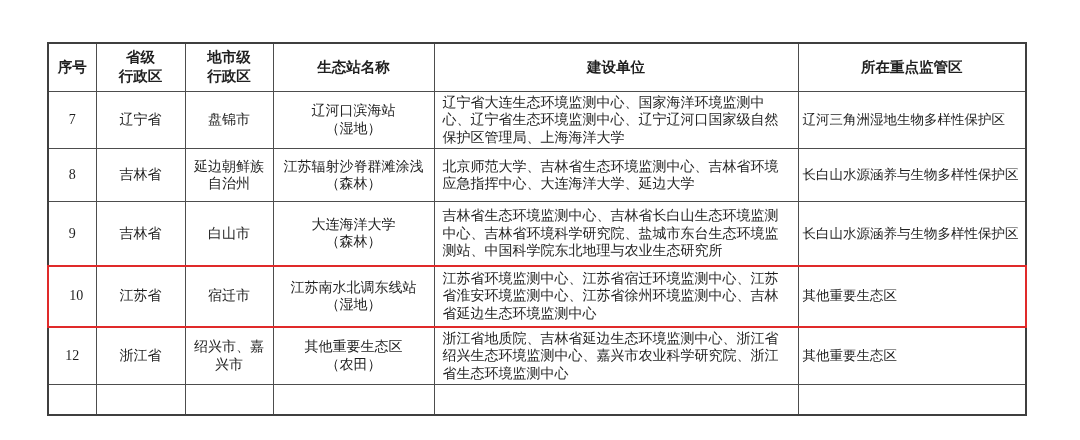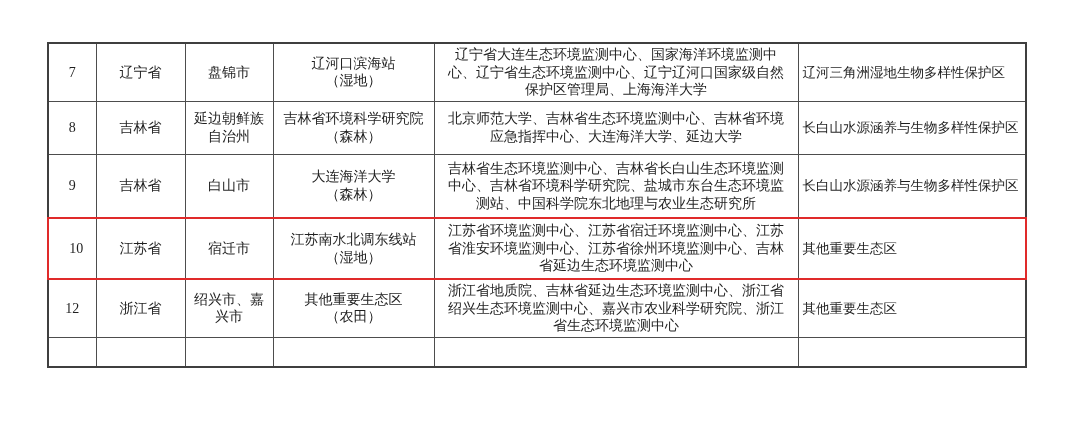--- a/index.html
+++ b/index.html
@@ -4,21 +4,21 @@
 <style>
   html,body{margin:0;padding:0;background:#fff;}
   .page{position:relative;width:1080px;height:440px;background:#ffffff;overflow:hidden;
         font-family:"Liberation Serif","DejaVu Serif",serif;color:#1f1f1f;}
   .table-wrap{position:absolute;left:47px;top:42px;width:978px;}
   table{border-collapse:collapse;table-layout:fixed;width:978px;border:2px solid #3f3f3f;}
   th,td{border:1px solid #4d4d4d;padding:1px 4px;vertical-align:middle;overflow:hidden;}
   th{font-size:14.5px;font-weight:bold;text-align:center;white-space:pre-line;line-height:19px;}
   td{font-size:14px;line-height:17.5px;}
   .c-center{text-align:center;white-space:pre-line;}
-  .c-builders{text-align:center;padding:2px 8px;line-height:17.5px;}
+  .c-builders{text-align:left;padding:2px 8px;line-height:17.5px;}
   .c-zone{text-align:left;font-size:13.5px;}
   tr.hl td{border-top:2px solid var(--hl,#e02a2a);border-bottom:2px solid var(--hl,#e02a2a);}
   tr.hl td:first-child{border-left:2px solid var(--hl,#e02a2a);padding-left:12px;}
   tr.hl td:last-child{border-right:2px solid var(--hl,#e02a2a);}
   tr.h-header{height:48px;}
   tr.h-r7{height:55px;}
   tr.h-r8{height:53px;}
   tr.h-r9{height:64px;}
   tr.h-r10{height:61px;}
   tr.h-r11{height:48px;}
@@ -33,35 +33,45 @@
     <table>
       <colgroup>
         <col style="width:48px">
           <col style="width:89px">
           <col style="width:88px">
         <col style="width:161px">
           <col style="width:364px">
           <col style="width:228px">
       </colgroup>
       <tbody>
+          <tr class="h-header">
+        <th>序号</th>
+        <th>省级
+行政区</th>
+        <th>地市级
+行政区</th>
+        <th>生态站名称</th>
+        <th>建设单位</th>
+        <th>所在重点监管区</th>
+      </tr>
       <tr class="h-r7">
         <td class="c-center">7</td>
         <td class="c-center">辽宁省</td>
         <td class="c-center">盘锦市</td>
         <td class="c-center">辽河口滨海站
 （湿地）</td>
         <td class="c-builders">辽宁省大连生态环境监测中心、国家海洋环境监测中心、辽宁省生态环境监测中心、辽宁辽河口国家级自然保护区管理局、上海海洋大学</td>
         <td class="c-zone">辽河三角洲湿地生物多样性保护区</td>
       </tr>
       <tr class="h-r8">
         <td class="c-center">8</td>
         <td class="c-center">吉林省</td>
         <td class="c-center">延边朝鲜族
 自治州</td>
-        <td class="c-center">吉林省环境科学研究院
+        <td class="c-center">江苏辐射沙脊群滩涂浅
 （森林）</td>
         <td class="c-builders">北京师范大学、吉林省生态环境监测中心、吉林省环境应急指挥中心、大连海洋大学、延边大学</td>
         <td class="c-zone">长白山水源涵养与生物多样性保护区</td>
       </tr>
       <tr class="h-r9">
         <td class="c-center">9</td>
         <td class="c-center">吉林省</td>
         <td class="c-center">白山市</td>
         <td class="c-center">大连海洋大学
 （森林）</td>

